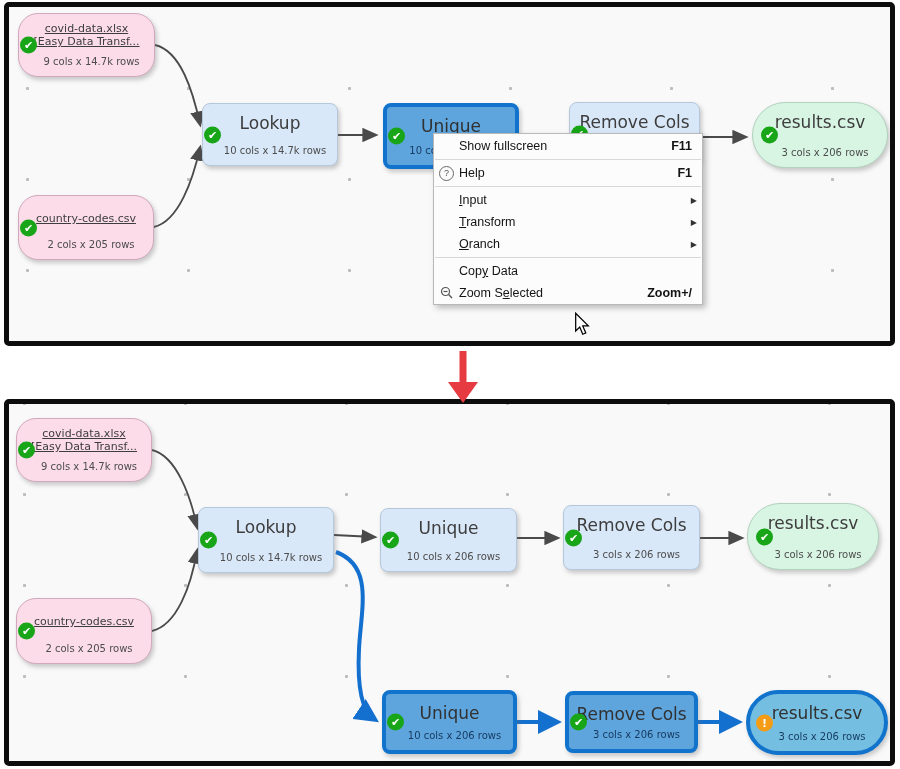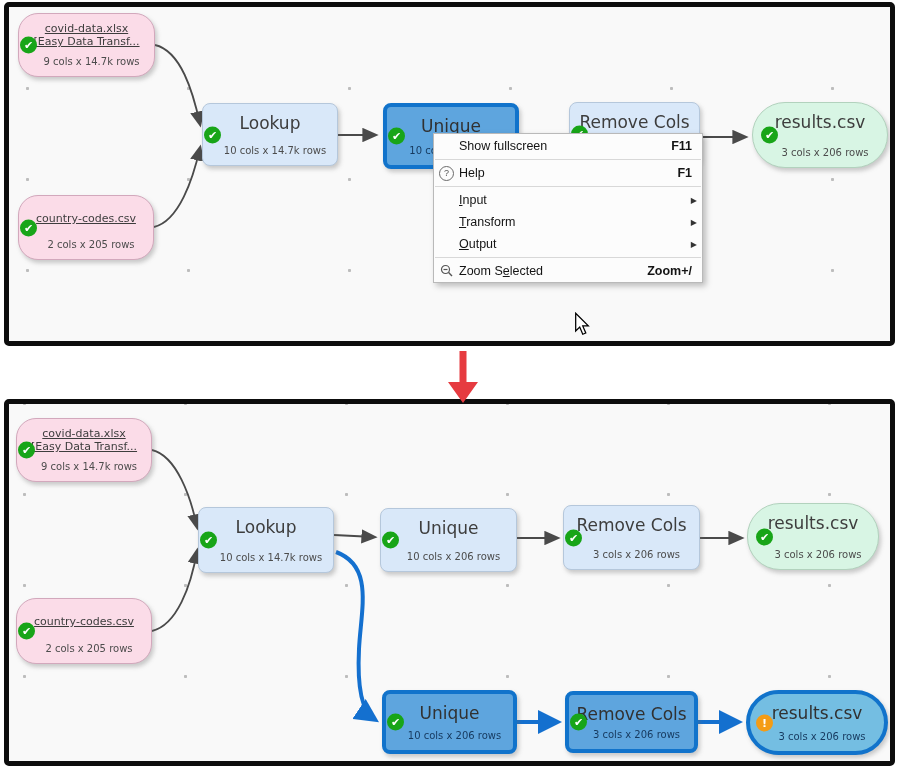--- a/index.html
+++ b/index.html
@@ -125,24 +125,27 @@
       <div class="msep"></div>
       <div class="mrow">
         <span class="lbl"><span></span><span class="key">I</span><span>nput</span></span>
         <span class="sub">▶</span>
       </div>
       <div class="mrow">
         <span class="lbl"><span></span><span class="key">T</span><span>ransform</span></span>
         <span class="sub">▶</span>
       </div>
       <div class="mrow">
-        <span class="lbl"><span></span><span class="key">O</span><span>utput</span></span>
+        <span class="lbl"><span></span><span class="key">O</span><span>ranch</span></span>
         <span class="sub">▶</span>
       </div>
       <div class="msep"></div>
+      <div class="mrow">
+        <span class="lbl"><span>Cop</span><span class="key">y</span><span> Data</span></span>
+      </div>
       <div class="mrow">
         <span class="mico">
           <svg width="14" height="14" viewBox="0 0 14 14">
               <circle cx="5.5" cy="5.5" r="4" fill="none" stroke="#555" stroke-width="1.2"></circle>
               <line x1="3.5" y1="5.5" x2="7.5" y2="5.5" stroke="#555" stroke-width="1.2"></line>
               <line x1="8.6" y1="8.6" x2="12" y2="12" stroke="#555" stroke-width="1.4"></line>
             </svg>
         </span>
         <span class="lbl"><span>Zoom S</span><span class="key">e</span><span>lected</span></span>
         <span class="sc">Zoom+/</span>

